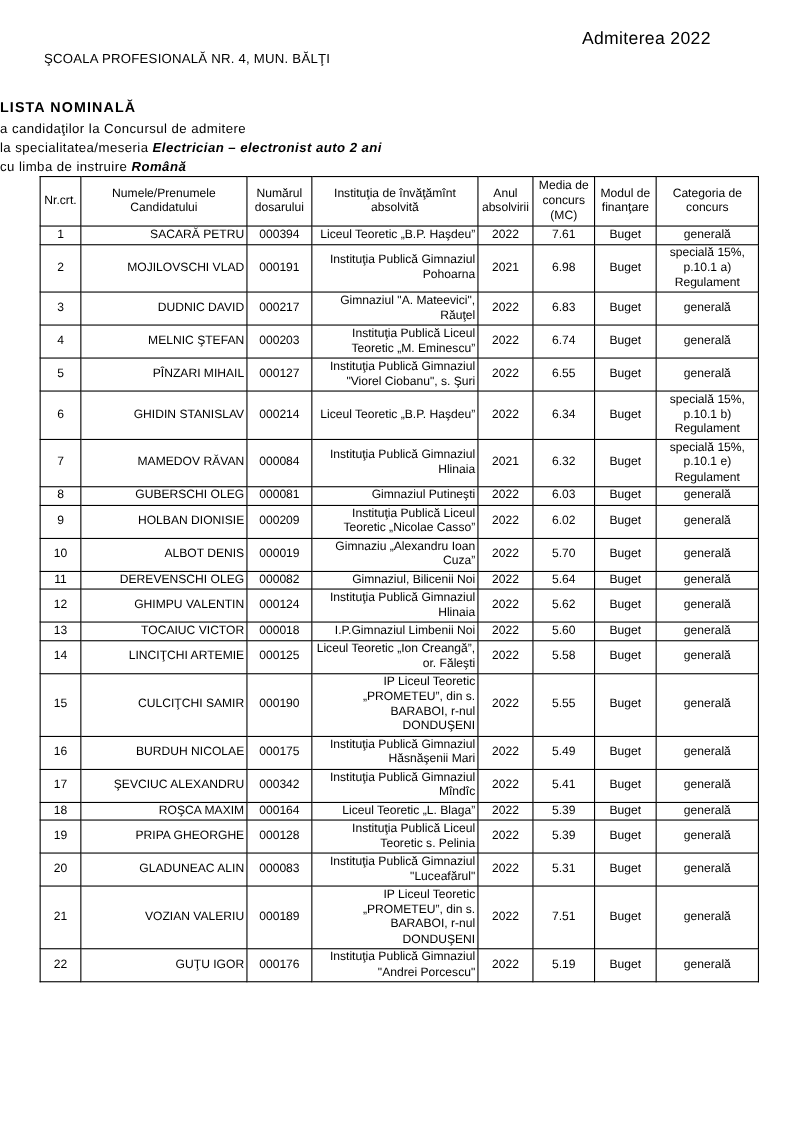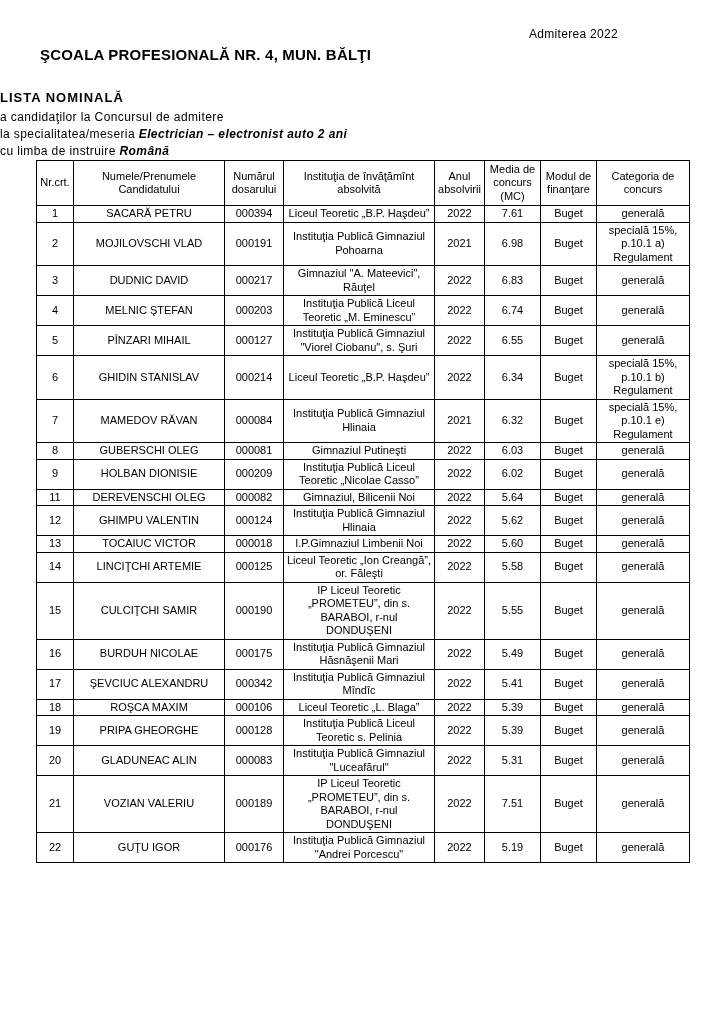--- a/index.html
+++ b/index.html
@@ -6,25 +6,25 @@
   html, body { background: #ffffff; }
   body {
     width: 724px; height: 1024px;
     position: relative;
     font-family: "Liberation Sans", sans-serif;
     color: #000;
     overflow: hidden;
   }
   .corner-label {
     position: absolute; top: 27px; left: 529px;
-    font-size: 12px; letter-spacing: 0.3px;
+    font-size: 16px; letter-spacing: 0.3px;
   }
   .school-name {
     position: absolute; top: 46px; left: 40px;
-    font-size: 15px; font-weight: bold; letter-spacing: 0.2px;
+    font-size: 12px; font-weight: normal; letter-spacing: 0.2px;
   }
   .headings {
     position: absolute; top: 90px; left: 0; width: 666px;
     text-align: left;
   }
   .doc-title {
     font-size: 13px; font-weight: bold; letter-spacing: 1px;
     line-height: 16px; margin-bottom: 3px;
   }
   .doc-sub {
@@ -46,21 +46,21 @@
   }
   thead th { text-align: center; height: 45px; }
   col.col0 { width: 37px; }
   col.col1 { width: 151px; }
   col.col2 { width: 59px; }
   col.col3 { width: 151px; }
   col.col4 { width: 50px; }
   col.col5 { width: 56px; }
   col.col6 { width: 56px; }
   col.col7 { width: 93px; }
-  td.a-left { text-align: center; }
+  td.a-left { text-align: right; }
   td.a-center { text-align: center; }
   tbody tr { min-height: 17px; }
 </style>
 </head>
 <body>
 
 <div class="corner-label">Admiterea 2022</div>
 
 <div class="school-name">ŞCOALA PROFESIONALĂ NR. 4, MUN. BĂLŢI</div>
 
@@ -179,20 +179,30 @@
         <td class="a-center">9</td>
         <td class="a-left">HOLBAN DIONISIE</td>
         <td class="a-center">000209</td>
         <td class="a-left">Instituţia Publică Liceul Teoretic „Nicolae Casso”</td>
         <td class="a-center">2022</td>
         <td class="a-center">6.02</td>
         <td class="a-center">Buget</td>
         <td class="a-center">generală</td>
       </tr>
       <tr>
+        <td class="a-center">10</td>
+        <td class="a-left">ALBOT DENIS</td>
+        <td class="a-center">000019</td>
+        <td class="a-left">Gimnaziu „Alexandru Ioan Cuza”</td>
+        <td class="a-center">2022</td>
+        <td class="a-center">5.70</td>
+        <td class="a-center">Buget</td>
+        <td class="a-center">generală</td>
+      </tr>
+      <tr>
         <td class="a-center">11</td>
         <td class="a-left">DEREVENSCHI OLEG</td>
         <td class="a-center">000082</td>
         <td class="a-left">Gimnaziul, Bilicenii Noi</td>
         <td class="a-center">2022</td>
         <td class="a-center">5.64</td>
         <td class="a-center">Buget</td>
         <td class="a-center">generală</td>
       </tr>
       <tr>
@@ -251,21 +261,21 @@
         <td class="a-center">000342</td>
         <td class="a-left">Instituţia Publică Gimnaziul Mîndîc</td>
         <td class="a-center">2022</td>
         <td class="a-center">5.41</td>
         <td class="a-center">Buget</td>
         <td class="a-center">generală</td>
       </tr>
       <tr>
         <td class="a-center">18</td>
         <td class="a-left">ROŞCA MAXIM</td>
-        <td class="a-center">000106</td>
+        <td class="a-center">000164</td>
         <td class="a-left">Liceul Teoretic „L. Blaga”</td>
         <td class="a-center">2022</td>
         <td class="a-center">5.39</td>
         <td class="a-center">Buget</td>
         <td class="a-center">generală</td>
       </tr>
       <tr>
         <td class="a-center">19</td>
         <td class="a-left">PRIPA GHEORGHE</td>
         <td class="a-center">000128</td>

